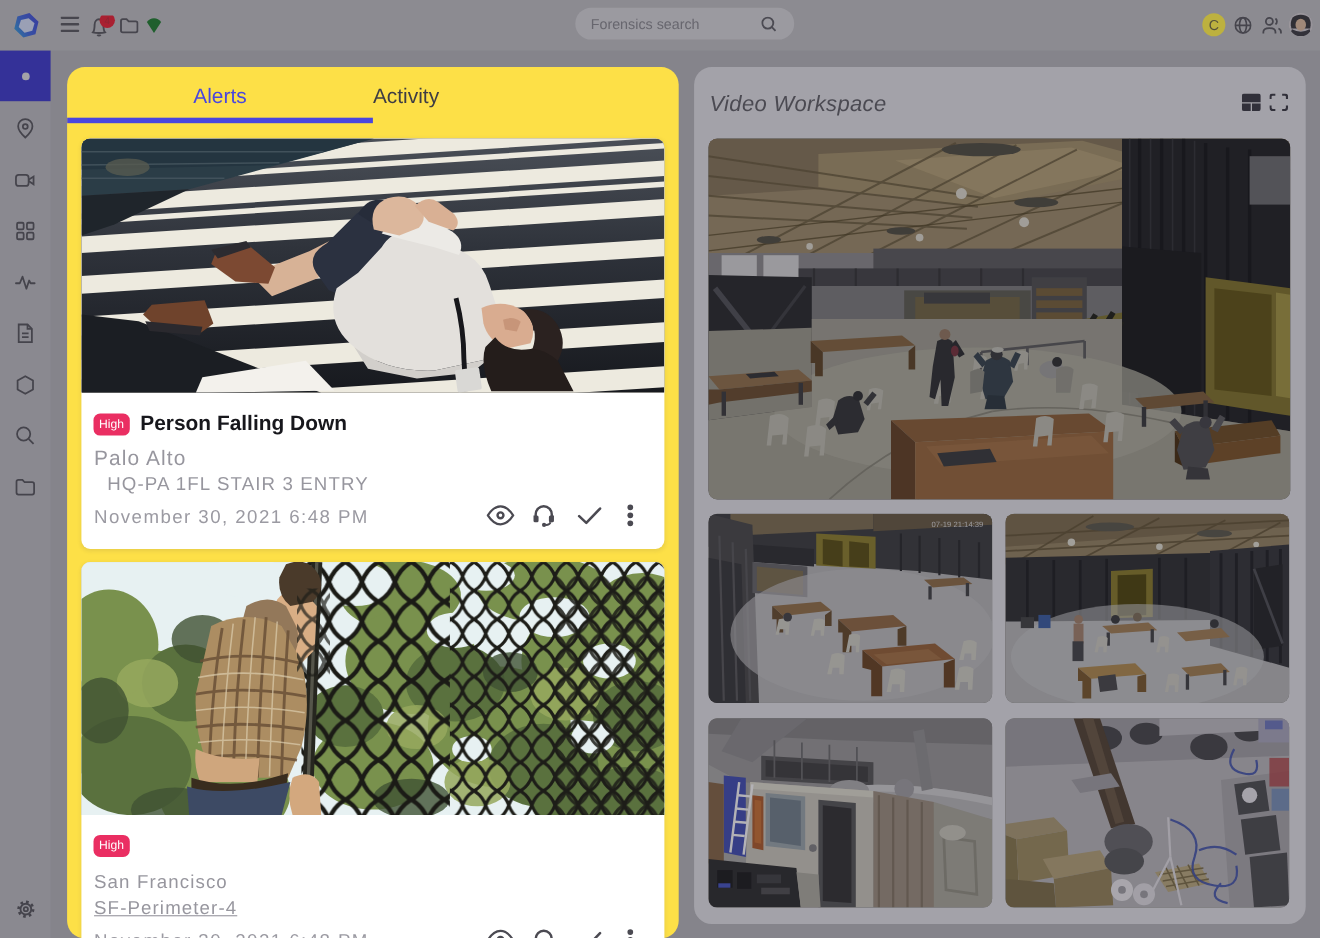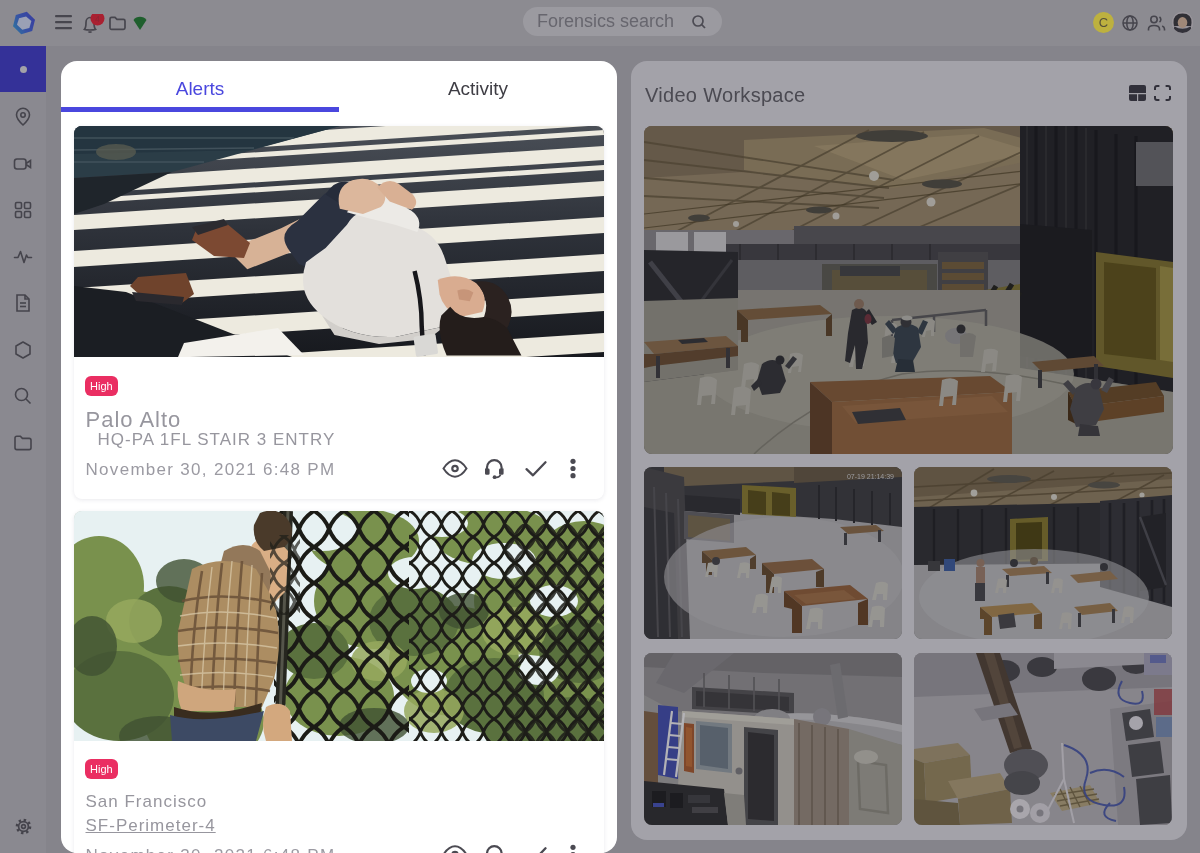--- a/index.html
+++ b/index.html
@@ -45,21 +45,21 @@
 
 <svg class="abs" style="left:109px;top:16px;" width="17" height="15" viewBox="0 0 17 15">
   <path d="M1 3 Q1 1.4 2.6 1.4 L6 1.4 L8 3.4 L14.4 3.4 Q16 3.4 16 5 L16 11.8 Q16 13.4 14.4 13.4 L2.6 13.4 Q1 13.4 1 11.8 Z" fill="none" stroke="#47464e" stroke-width="1.7"></path>
 </svg>
 
 <svg class="abs" style="left:131px;top:15px;" width="18" height="16" viewBox="0 0 18 16">
   <path d="M9 15 L2.5 5 A 8 8 0 0 1 15.5 5 Z" fill="#1f5f2d"></path>
 </svg>
 
 <div class="abs" style="left:523px;top:7px;width:199px;height:29px;border-radius:15px;background:#9b9aa0;"></div>
-<div class="abs" style="left:537px;top:7px;height:16px;line-height:29px;font-size:18px;color:#67666e;">Forensics search</div>
+<div class="abs" style="left:537px;top:7px;height:16px;line-height:29px;font-size:13px;color:#67666e;">Forensics search</div>
 <svg class="abs" style="left:692px;top:15px;" width="14" height="14" viewBox="0 0 14 14">
   <circle cx="6" cy="6" r="5" fill="none" stroke="#4c4b53" stroke-width="1.7"></circle>
   <line x1="9.7" y1="9.7" x2="13" y2="13" stroke="#4c4b53" stroke-width="1.7"></line>
 </svg>
 
 <div class="abs" style="left:1093px;top:12px;width:21px;height:21px;border-radius:50%;background:#bdb13f;text-align:center;line-height:21px;font-size:13px;color:#56513a;">C</div>
 <svg class="abs" style="left:1122px;top:15px;" width="16" height="16" viewBox="0 0 16 16">
   <g fill="none" stroke="#46454d" stroke-width="1.5">
     <circle cx="8" cy="8" r="7"></circle>
     <ellipse cx="8" cy="8" rx="3.2" ry="7"></ellipse>
@@ -128,21 +128,21 @@
 <svg class="abs" style="left:13px;top:433px;" width="20" height="20" viewBox="0 0 20 20">
   <path d="M2 5 Q2 3.2 3.8 3.2 L7.4 3.2 L9.4 5.4 L16.2 5.4 Q18 5.4 18 7.2 L18 14.8 Q18 16.6 16.2 16.6 L3.8 16.6 Q2 16.6 2 14.8 Z" fill="none" stroke="#45444c" stroke-width="1.6"></path>
 </svg>
 <svg class="abs" style="left:14px;top:817px;" width="19" height="19" viewBox="0 0 19 19">
   <circle cx="9.5" cy="9.5" r="6.6" fill="none" stroke="#45444c" stroke-width="2.4" stroke-dasharray="2.4 2.78"></circle>
   <circle cx="9.5" cy="9.5" r="4.9" fill="none" stroke="#45444c" stroke-width="1.7"></circle>
   <circle cx="9.5" cy="9.5" r="1.9" fill="none" stroke="#45444c" stroke-width="1.6"></circle>
 </svg>
 
 <div class="abs" style="left:631px;top:61px;width:556px;height:779px;background:#a3a2a9;border-radius:16px;"></div>
-<div class="abs" style="left:645px;top:84px;font-size:20px;color:#4b4a52;letter-spacing:0.3px;">Video Workspace</div>
+<div class="abs" style="left:645px;top:84px;font-size:20px;color:#4b4a52;letter-spacing:0.3px;font-style:italic;">Video Workspace</div>
 <svg class="abs" style="left:1129px;top:85px;" width="18" height="17" viewBox="0 0 18 17">
   <g fill="#31303a">
     <path d="M0 2 Q0 0 2 0 L15 0 Q17 0 17 2 L17 8 L0 8 Z"></path>
     <path d="M0 9.2 L8 9.2 L8 16 L2 16 Q0 16 0 14 Z"></path>
     <path d="M9.2 9.2 L17 9.2 L17 14 Q17 16 15 16 L9.2 16 Z"></path>
   </g>
 </svg>
 <svg class="abs" style="left:1154px;top:85px;" width="17" height="16" viewBox="0 0 17 16">
   <g fill="none" stroke="#31303a" stroke-width="2">
     <path d="M1 5 L1 3 Q1 1 3 1 L5.4 1"></path>
@@ -635,24 +635,24 @@
  <g stroke="#3545a0" stroke-width="2" fill="none" opacity="0.9">
   <path d="M150 92 q30 10 22 34 q-8 22 18 26 q24 4 20 -18"></path>
   <path d="M196 150 q-14 14 6 18"></path>
   <path d="M176 120 q18 -8 34 4"></path>
   <path d="M208 28 q-10 18 8 22 q16 4 12 -12"></path>
  </g>
  <polygon points="60,56 96,50 104,62 68,68" fill="#84818b"></polygon>
 </svg>
 </div>
 
-<div class="abs" style="left:61px;top:61px;width:556px;height:792px;background:#ffffff;border-radius:16px;overflow:hidden;">
+<div class="abs" style="left:61px;top:61px;width:556px;height:792px;background:#fde047;border-radius:16px;overflow:hidden;">
 
   <div class="abs" style="left:0;top:0;width:278px;height:46px;text-align:center;line-height:56px;font-size:19px;color:#4a47de;">Alerts</div>
-  <div class="abs" style="left:278px;top:0;width:278px;height:46px;text-align:center;line-height:56px;font-size:19px;color:#3e3d44;">Activity</div>
+  <div class="abs" style="left:278px;top:0;width:278px;height:46px;text-align:left;line-height:56px;font-size:19px;color:#3e3d44;">Activity</div>
   <div class="abs" style="left:0;top:45.5px;width:278px;height:5px;background:#4a47de;"></div>
 
   <div class="abs" style="left:12.5px;top:64.7px;width:530px;height:373px;background:#ffffff;border-radius:8px;box-shadow:0 1px 4px rgba(40,40,80,0.10);">
     <div class="abs" style="left:0;top:0;width:530px;height:231px;border-radius:8px 8px 0 0;overflow:hidden;background:#b9b6ad;" id="photo1">
 <svg width="530" height="231" viewBox="0 0 530 231">
  <defs>
   <linearGradient id="risers" x1="0" y1="0" x2="0" y2="1">
     <stop offset="0" stop-color="#4a4f57"></stop>
               <stop offset="0.45" stop-color="#2e323a"></stop>
               <stop offset="1" stop-color="#17191e"></stop>
@@ -707,21 +707,22 @@
  <rect x="340" y="208" width="25" height="23" rx="2" fill="#d9d8d5" transform="rotate(-8 352 219)"></rect>
  </g>
 
  <polygon points="122,104 152,97 176,117 170,132 140,130 118,114" fill="#7c4932"></polygon>
  <polygon points="118,101 150,93 154,99 124,109" fill="#2c2b30"></polygon>
  <polygon points="64,151 112,147 120,168 108,177 68,171 56,160" fill="#6f432c"></polygon>
  <polygon points="58,166 110,171 108,179 62,175" fill="#2a292e"></polygon>
 </svg>
     </div>
     <div class="abs" style="left:11px;top:250px;height:20px;padding:0 5.5px;border-radius:6px;background:#ea2e62;color:#fff;font-size:11px;line-height:20px;">High</div>
-    <div class="abs" style="left:12px;top:281px;font-size:22px;letter-spacing:1px;color:#97969e;text-align:center;">Palo Alto</div>
+    <div class="abs" style="left:54px;top:249px;font-size:19px;font-weight:bold;color:#17171c;">Person Falling Down</div>
+    <div class="abs" style="left:12px;top:281px;font-size:19px;letter-spacing:1px;color:#97969e;text-align:center;">Palo Alto</div>
     <div class="abs" style="left:12px;top:304px;font-size:17px;letter-spacing:1px;color:#97969e;margin-left:12px;">HQ-PA 1FL STAIR 3 ENTRY</div>
     <div class="abs" style="left:12px;top:334px;font-size:17px;letter-spacing:1.3px;color:#9b9aa2;">November 30, 2021 6:48 PM</div>
     <div class="abs" style="left:368px;top:330px;" id="icons1">
       <svg width="150" height="25" viewBox="0 0 150 25">
         <g fill="none" stroke="#4b4a52" stroke-width="2">
           <path d="M1.5 12.5 C5.5 6.3 9.8 4.3 13 4.3 C16.2 4.3 20.5 6.3 24.5 12.5 C20.5 18.7 16.2 20.7 13 20.7 C9.8 20.7 5.5 18.7 1.5 12.5 Z"></path>
           <circle cx="13" cy="12.5" r="2.7" stroke-width="2.2"></circle>
         </g>
         <g>
           <path d="M45 14 L45 11.5 A 7.3 7.3 0 0 1 59.6 11.5 L59.6 14" fill="none" stroke="#4b4a52" stroke-width="2.2"></path>

